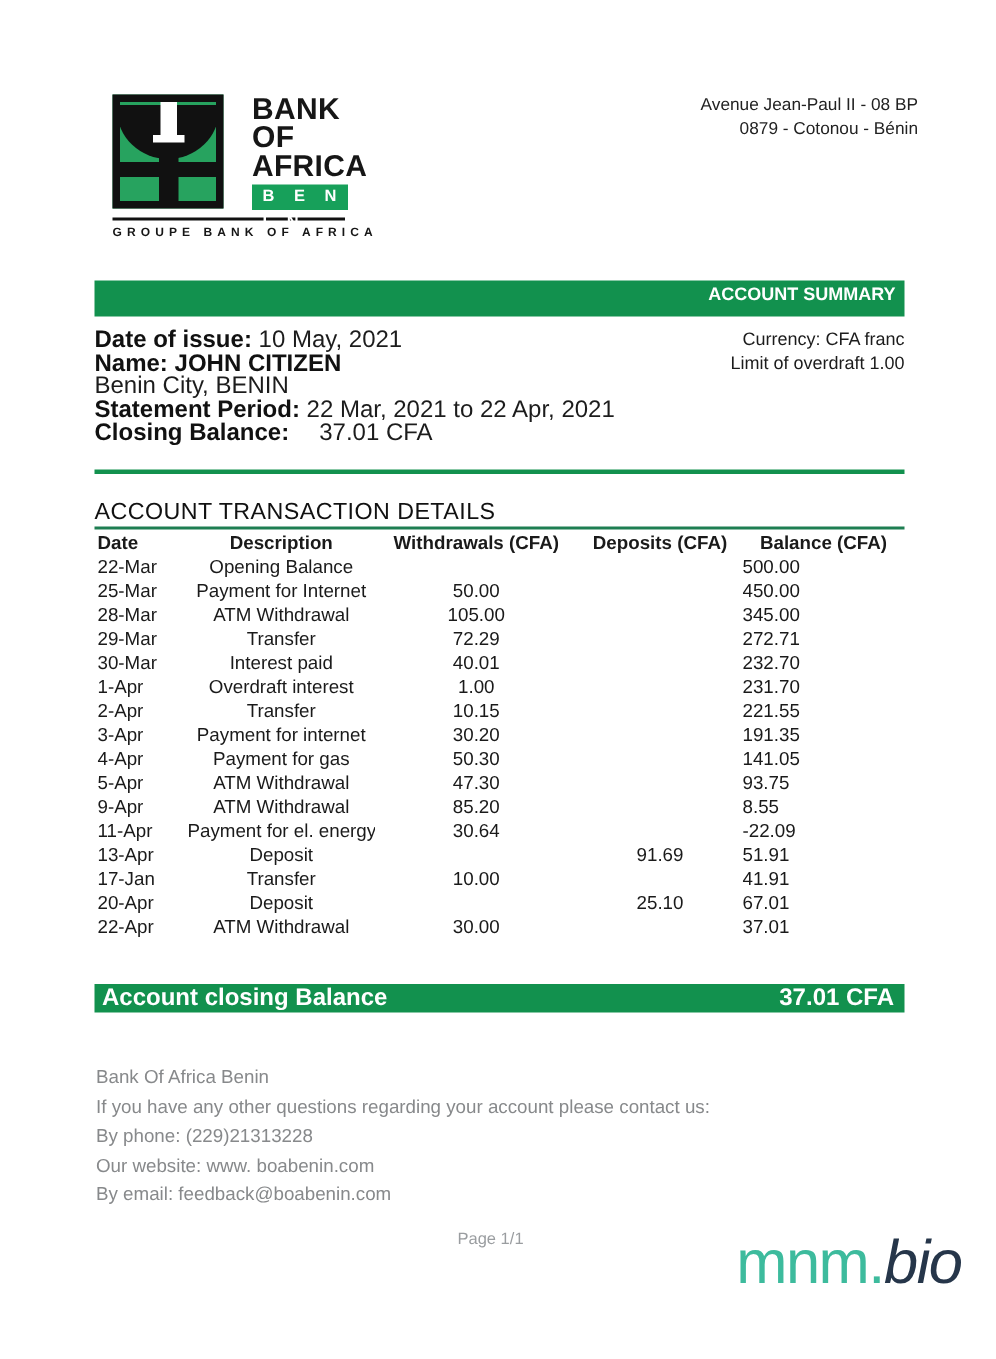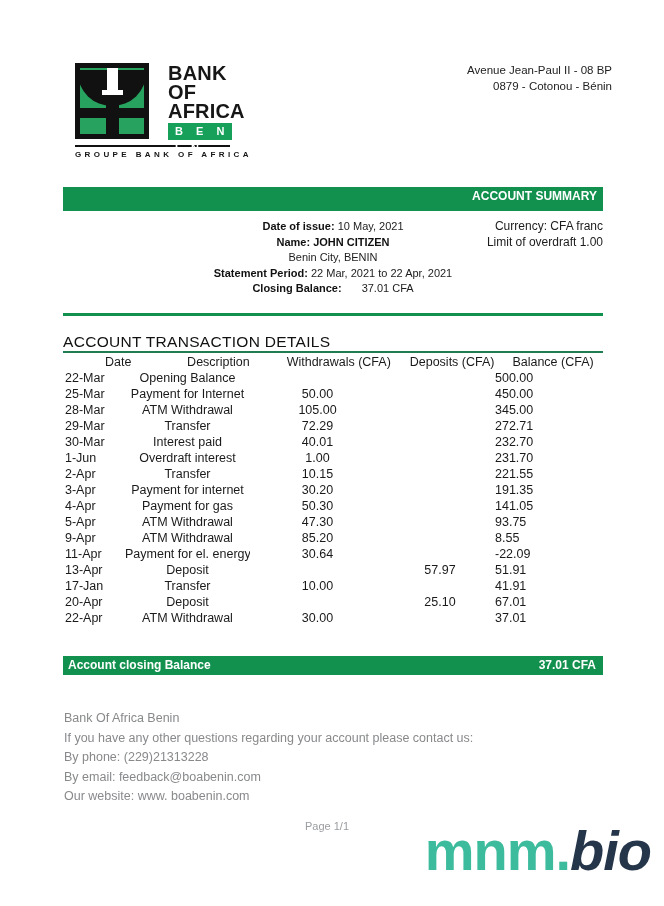--- a/index.html
+++ b/index.html
@@ -23,49 +23,49 @@
   .logo-group { margin-top:3px; font-size:8px; font-weight:bold; letter-spacing:3.4px; color:#161616; white-space:nowrap; }
 
   
   .addr { position:absolute; right:52px; top:62px; text-align:right; font-size:11.5px; line-height:16px; color:#222; }
 
   
   .summary-bar { position:absolute; left:63px; top:187px; width:540px; height:24px; background:#12914E; color:#fff; font-weight:bold; font-size:12px; line-height:18px; text-align:right; padding-right:6px; }
 
   
   .info-block { position:absolute; left:63px; top:219px; width:540px; }
-  .info-left { font-size:11px; line-height:15.6px; color:#1c1c1c;text-align:center; }
+  .info-left { font-size:16px; line-height:15.6px; color:#1c1c1c; }
   .info-left b { color:#111; }
   .info-right { position:absolute; right:0; top:0; text-align:right; font-size:12px; line-height:15.6px; color:#1c1c1c; }
   .cb-value { margin-left:20px; }
   .info-rule { position:absolute; left:63px; top:313px; width:540px; height:2.5px; background:#12914E; }
 
   
   .txn-title { position:absolute; left:63px; top:333px; font-size:15.5px; font-weight:normal; letter-spacing:0.3px; color:#111; }
   .txn-title-rule { position:absolute; left:63px; top:351px; width:540px; height:2px; background:#1E7E52; }
   .txn-table { position:absolute; left:63px; top:355px; width:540px; font-size:12.5px; }
   .t-row { display:flex; height:16px; line-height:16px; }
-  .t-row.head { font-weight:normal; height:15px; line-height:15px;margin-left:40px; }
+  .t-row.head { font-weight:bold; height:15px; line-height:15px; }
   .t-cell { overflow:hidden; white-space:nowrap; }
   .c0 { width:62px;  text-align:left; padding-left:2px; }
   .c1 { width:125px; text-align:center; }
   .c2 { width:135px; text-align:center; }
   .c3 { width:110px; text-align:center; }
   .c4 { width:108px; text-align:left; }
   .t-row.head .c4 { text-align:center; }
 
   
-  .closing-bar { position:absolute; left:63px; top:656px; width:540px; height:19px; background:#12914E; color:#fff; font-weight:bold; font-size:12px; line-height:19px; display:flex; justify-content:space-between; padding:0 7px 0 5px; }
+  .closing-bar { position:absolute; left:63px; top:656px; width:540px; height:19px; background:#12914E; color:#fff; font-weight:bold; font-size:16px; line-height:19px; display:flex; justify-content:space-between; padding:0 7px 0 5px; }
 
   
   .footer-lines { position:absolute; left:64px; top:709px; font-size:12.5px; line-height:19.5px; color:#87898b; }
   .page-label { position:absolute; left:305px; top:820px; font-size:11px; color:#9a9da0; }
 
   
-  .brand { position:absolute; right:13px; top:818px; font-size:56px; font-weight:bold; letter-spacing:-1px; white-space:nowrap; }
+  .brand { position:absolute; right:23px; top:818px; font-size:41px; font-weight:normal; letter-spacing:-1px; white-space:nowrap; }
   .brand .mnm { color:#3DBB9D; }
   .brand .bio { color:#26364A; font-style:italic; }
 </style>
 </head>
 <body>
 
 <div class="page">
 
   <div class="logo-block">
     <div class="logo-row">
@@ -150,21 +150,21 @@
           <div class="t-cell c4">272.71</div>
         </div>
         <div class="t-row">
           <div class="t-cell c0">30-Mar</div>
           <div class="t-cell c1">Interest paid</div>
           <div class="t-cell c2">40.01</div>
           <div class="t-cell c3"></div>
           <div class="t-cell c4">232.70</div>
         </div>
         <div class="t-row">
-          <div class="t-cell c0">1-Jun</div>
+          <div class="t-cell c0">1-Apr</div>
           <div class="t-cell c1">Overdraft interest</div>
           <div class="t-cell c2">1.00</div>
           <div class="t-cell c3"></div>
           <div class="t-cell c4">231.70</div>
         </div>
         <div class="t-row">
           <div class="t-cell c0">2-Apr</div>
           <div class="t-cell c1">Transfer</div>
           <div class="t-cell c2">10.15</div>
           <div class="t-cell c3"></div>
@@ -202,21 +202,21 @@
           <div class="t-cell c0">11-Apr</div>
           <div class="t-cell c1">Payment for el. energy</div>
           <div class="t-cell c2">30.64</div>
           <div class="t-cell c3"></div>
           <div class="t-cell c4">-22.09</div>
         </div>
         <div class="t-row">
           <div class="t-cell c0">13-Apr</div>
           <div class="t-cell c1">Deposit</div>
           <div class="t-cell c2"></div>
-          <div class="t-cell c3">57.97</div>
+          <div class="t-cell c3">91.69</div>
           <div class="t-cell c4">51.91</div>
         </div>
         <div class="t-row">
           <div class="t-cell c0">17-Jan</div>
           <div class="t-cell c1">Transfer</div>
           <div class="t-cell c2">10.00</div>
           <div class="t-cell c3"></div>
           <div class="t-cell c4">41.91</div>
         </div>
         <div class="t-row">
@@ -238,22 +238,22 @@
 
   <div class="closing-bar">
     <span>Account closing Balance</span>
     <span>37.01 CFA</span>
   </div>
 
   <div class="footer-lines">
       <div class="footer-line">Bank Of Africa Benin</div>
       <div class="footer-line">If you have any other questions regarding your account please contact us:</div>
       <div class="footer-line">By phone: (229)21313228</div>
+      <div class="footer-line">Our website: www. boabenin.com</div>
       <div class="footer-line">By email: feedback@boabenin.com</div>
-      <div class="footer-line">Our website: www. boabenin.com</div>
     </div>
   <div class="page-label">Page 1/1</div>
 
   <div class="brand">
     <span class="mnm">mnm.</span><span class="bio">bio</span>
   </div>
 
 </div>
 
 </body></html>

